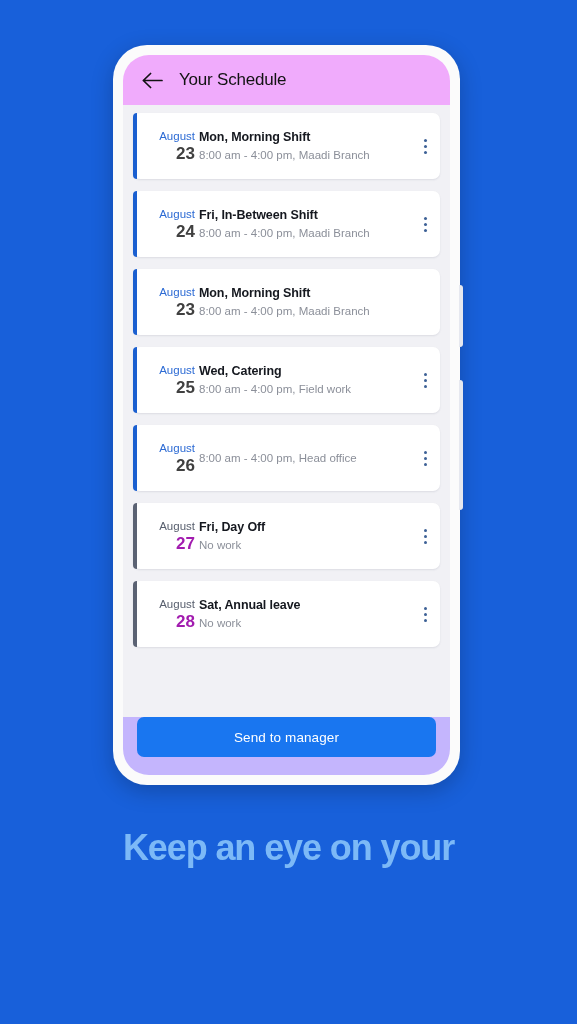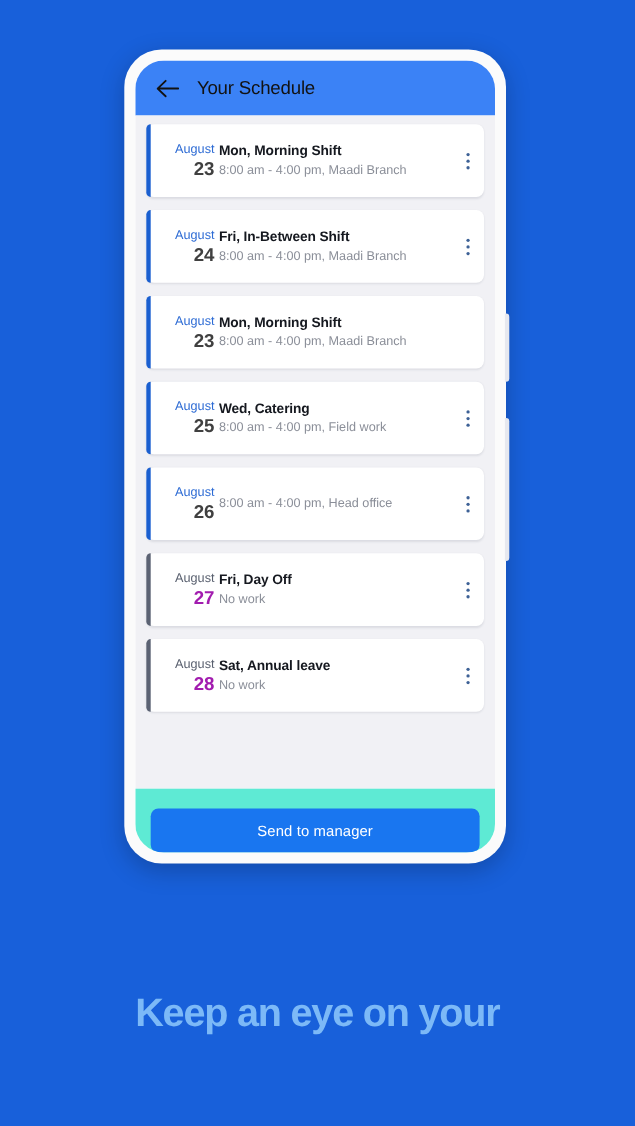--- a/index.html
+++ b/index.html
@@ -69,21 +69,21 @@
   }
   #status-icons {
     display: flex;
     align-items: center;
     gap: 4px;
   }
 
   
   #app-bar {
     flex: 0 0 50px;
-    background: #3b82f6;
+    background: #f0abfc;
     display: flex;
     align-items: center;
     padding: 0 18px;
     box-sizing: border-box;
     gap: 16px;
   }
   #back-button {
     width: 22px;
     height: 22px;
     display: flex;
@@ -187,23 +187,23 @@
     width: 3px;
     height: 3px;
     border-radius: 50%;
     background: #3d6196;
   }
   .card-menu.hidden { visibility: hidden; }
 
   
   #bottom-bar {
     flex: 0 0 58px;
-    background: #5eead4;
-    display: flex;
-    align-items: flex-end;
+    background: #c4b5fd;
+    display: flex;
+    align-items: flex-start;
     justify-content: center;
     padding: 0 14px;
     box-sizing: border-box;
   }
   #send-to-manager-button {
     width: 100%;
     height: 40px;
     background: #1976f0;
     border: none;
     border-radius: 7px;
@@ -212,21 +212,21 @@
     font-family: "Liberation Sans", sans-serif;
     cursor: pointer;
     letter-spacing: 0.1px;
   }
 
   
   #tagline {
     position: absolute;
     left: 0;
     right: 0;
-    top: 896px;
+    top: 823px;
     text-align: center;
   }
   #tagline-line1 {
     display: block;
     font-size: 36px;
     font-weight: bold;
     color: #7cb9f7;
     letter-spacing: -1.1px;
     line-height: 49px;
   }

